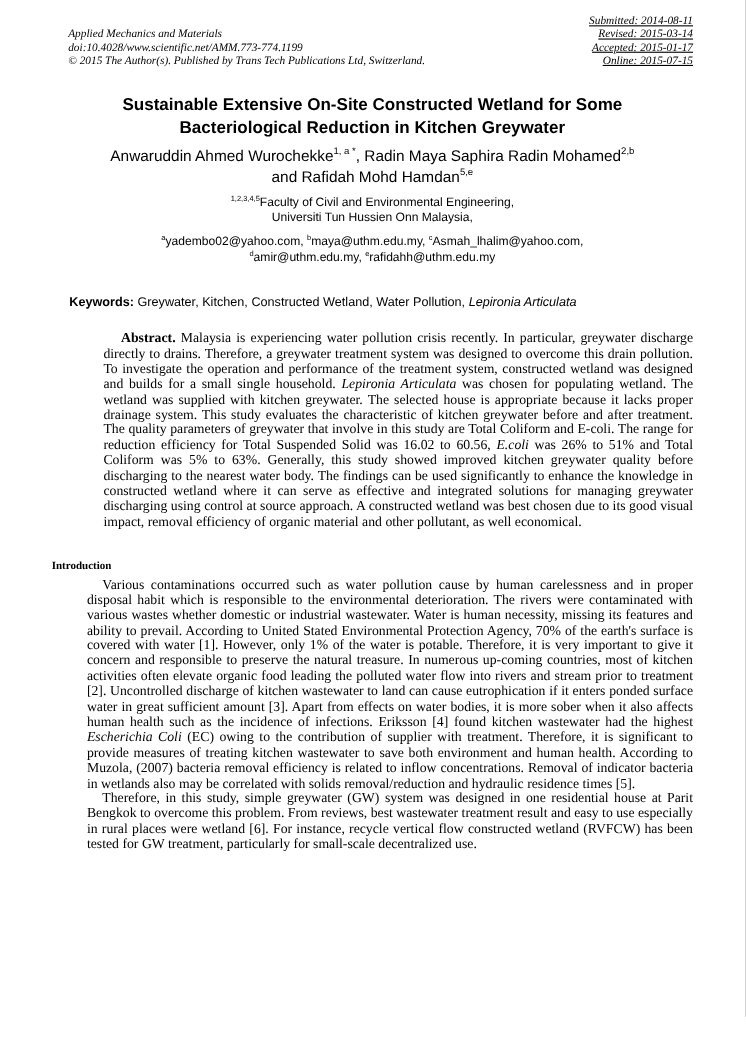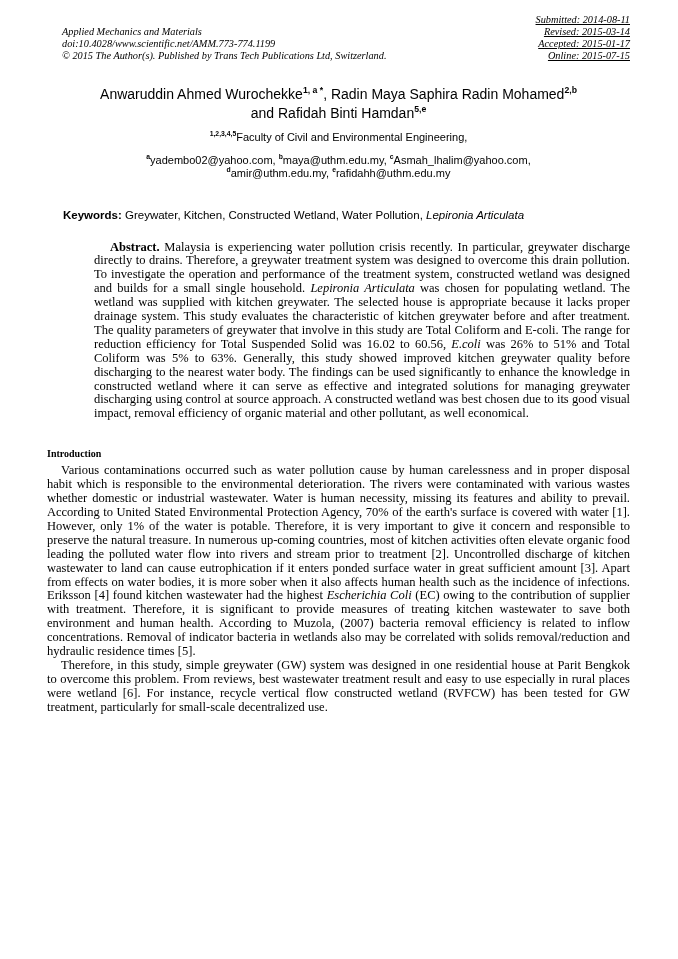--- a/index.html
+++ b/index.html
@@ -27,52 +27,54 @@
   .keywords{font-family:"Liberation Sans","DejaVu Sans",sans-serif;
     font-size:11.5px;line-height:14px;margin:0 0 19px 0;}
   
   .abstract,.body-par{
     font-family:"Liberation Serif","DejaVu Serif",serif;
     font-size:12.5px;line-height:13.9px;text-align:justify;margin:0;}
   .abstract{margin-bottom:26px;margin-left:47px;}
   .section-heading{
     font-family:"Liberation Serif","DejaVu Serif",serif;font-weight:bold;
     font-size:10px;line-height:14px;margin:0 0 3px 0;}
-  .indent{text-indent:14px;}
+  .indent{text-indent:14px;margin-left:32px;}
   .b{font-weight:bold;padding-left:16px;}
   .i{font-style:italic;}
-  sup{font-size:0.62em;line-height:0;vertical-align:super;font-weight:bold;}
+  sup{font-size:0.62em;line-height:0;vertical-align:super;}
 </style>
 </head>
 <body>
 
 <div class="page">
 
   <header class="meta">
     <div class="meta-left">
       <div>Applied Mechanics and Materials</div>
       <div>doi:10.4028/www.scientific.net/AMM.773-774.1199</div>
       <div>© 2015 The Author(s). Published by Trans Tech Publications Ltd, Switzerland.</div>
     </div>
     <div class="meta-right">
       <div>Submitted: 2014-08-11</div>
       <div>Revised: 2015-03-14</div>
       <div>Accepted: 2015-01-17</div>
       <div>Online: 2015-07-15</div>
     </div>
   </header>
 
+  <h1 class="title">Sustainable Extensive On-Site Constructed Wetland for Some Bacteriological Reduction in Kitchen Greywater</h1>
 
   <div class="authors">
     <div><span>Anwaruddin Ahmed Wurochekke</span><sup>1, a *</sup><span>, Radin Maya Saphira Radin Mohamed</span><sup>2,b</sup></div>
-    <div><span>and Rafidah Binti Hamdan</span><sup>5,e</sup></div>
+    <div><span>and Rafidah Mohd Hamdan</span><sup>5,e</sup></div>
   </div>
 
   <div class="affil">
     <div><sup>1,2,3,4,5</sup><span>Faculty of Civil and Environmental Engineering,</span></div>
+    <div><span>Universiti Tun Hussien Onn Malaysia,</span></div>
   </div>
 
   <div class="emails">
     <div><sup>a</sup><span>yadembo02@yahoo.com, </span><sup>b</sup><span>maya@uthm.edu.my, </span><sup>c</sup><span>Asmah_lhalim@yahoo.com,</span></div>
     <div><sup>d</sup><span>amir@uthm.edu.my, </span><sup>e</sup><span>rafidahh@uthm.edu.my</span></div>
   </div>
 
   <p class="keywords"><span class="b">Keywords:</span><span> Greywater, Kitchen, Constructed Wetland, Water Pollution, </span><span class="i">Lepironia Articulata</span></p>
 
   <p class="abstract"><span class="b">Abstract. </span><span>Malaysia is experiencing water pollution crisis recently. In particular, greywater discharge directly to drains. Therefore, a greywater treatment system was designed to overcome this drain pollution. To investigate the operation and performance of the treatment system, constructed wetland was designed and builds for a small single household. </span><span class="i">Lepironia Articulata</span><span> was chosen for populating wetland. The wetland was supplied with kitchen greywater. The selected house is appropriate because it lacks proper drainage system. This study evaluates the characteristic of kitchen greywater before and after treatment. The quality parameters of greywater that involve in this study are Total Coliform and E-coli. The range for reduction efficiency for Total Suspended Solid was 16.02 to 60.56, </span><span class="i">E.coli</span><span> was 26% to 51% and Total Coliform was 5% to 63%. Generally, this study showed improved kitchen greywater quality before discharging to the nearest water body. The findings can be used significantly to enhance the knowledge in constructed wetland where it can serve as effective and integrated solutions for managing greywater discharging using control at source approach. A constructed wetland was best chosen due to its good visual impact, removal efficiency of organic material and other pollutant, as well economical.</span></p>

